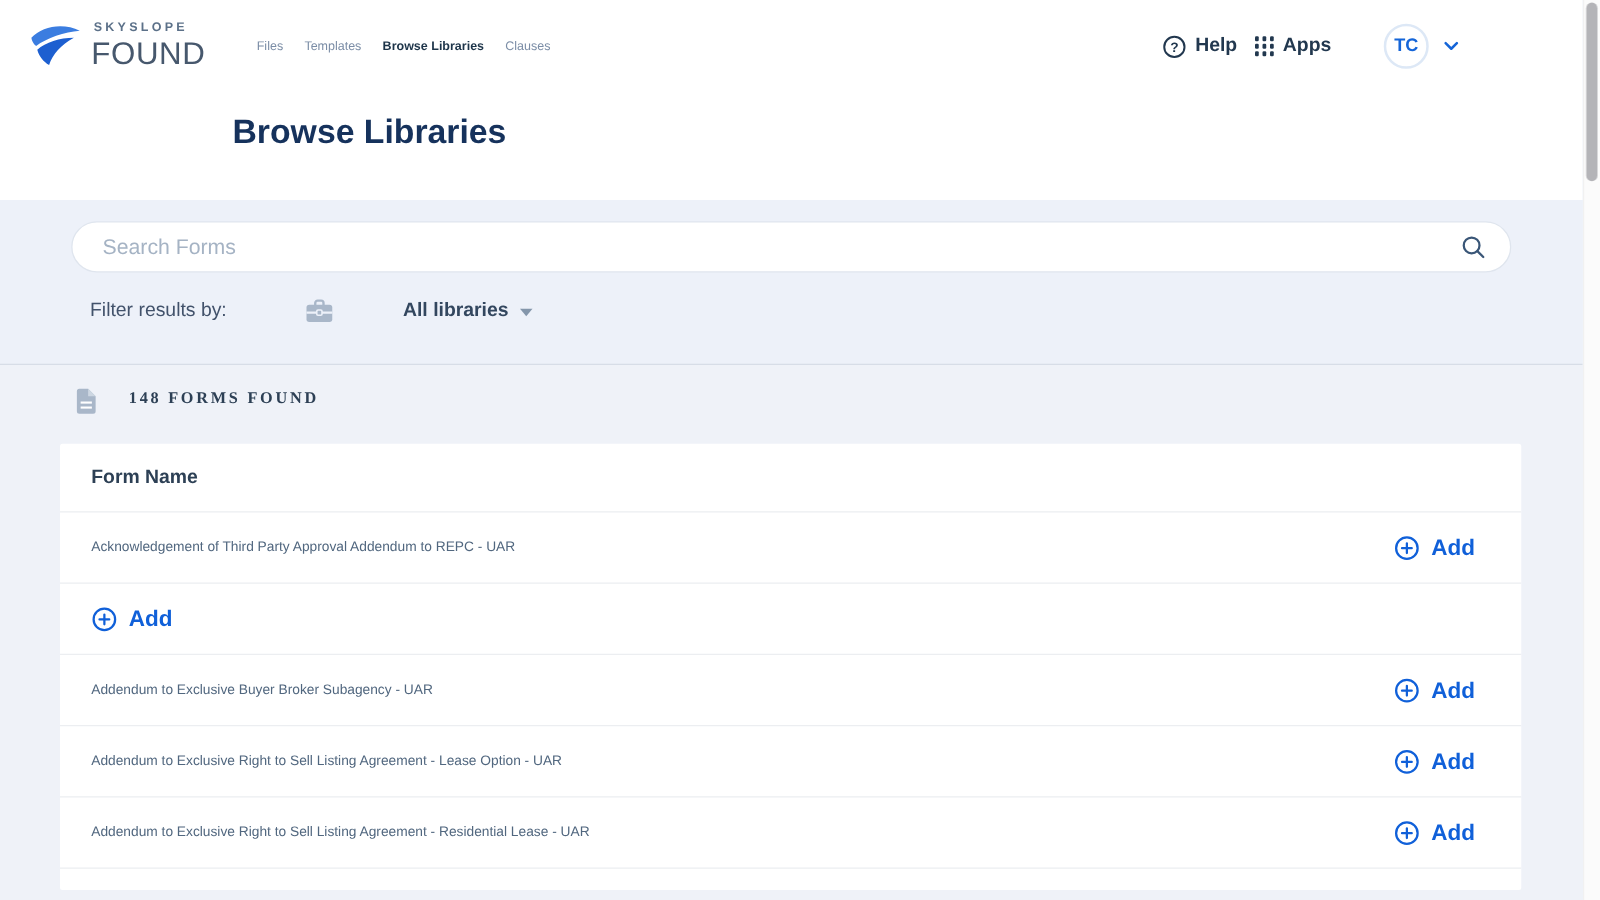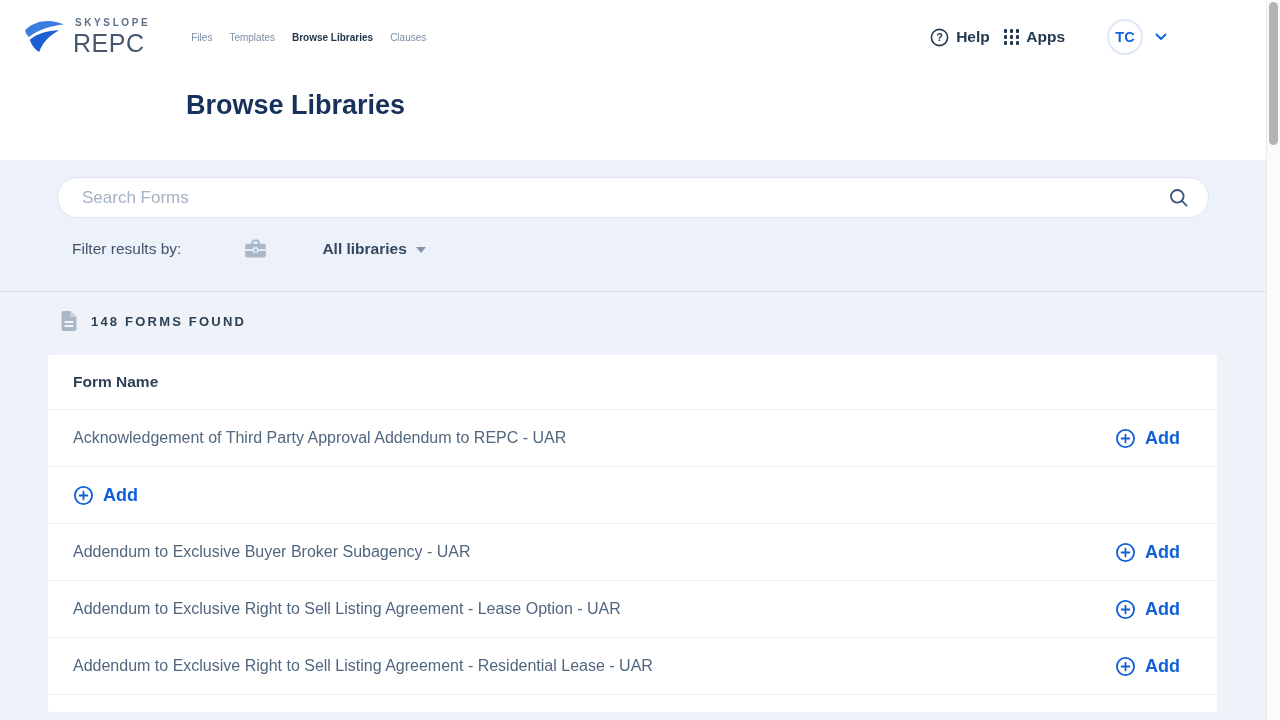--- a/index.html
+++ b/index.html
@@ -44,29 +44,29 @@
 
   .filter-row { display:flex; align-items:center; margin:21px 0 0 72px; font-size:15.5px; color:#42526b;gap:44px; }
   .filter-icon { margin-left:19px; display:flex; }
   .filter-value { margin-left:11px; font-weight:bold; color:#33475f; cursor:pointer;
                   display:flex; align-items:center; gap:9px; }
   .caret-down { width:0; height:0; border-left:5px solid transparent; border-right:5px solid transparent;
                 border-top:6px solid #8496ab; margin-top:2px; }
 
   
   .results { padding-top:18px; }
-  .count-row { display:flex; align-items:center; gap:13px; margin-left:60px; }
+  .count-row { display:flex; align-items:flex-start; gap:25px; margin-left:60px;font-family:Liberation Serif, serif; }
   .count-text { font-size:13px; font-weight:bold; letter-spacing:2.2px; color:#2d4055; }
 
   .card { background:#fff; margin:23px 49px 0 48px; border-radius:2px; }
   .thead { height:54px; display:flex; align-items:center; padding:0 25px;
            font-size:15.5px; font-weight:bold; color:#2d4055; }
   .row { height:57px; display:flex; align-items:center; justify-content:space-between;
          padding:0 37px 0 25px; border-top:1px solid #eceef1; cursor:pointer; }
-  .row-name { font-size:16px; color:#51677f; }
+  .row-name { font-size:11px; color:#51677f; }
   .add-btn { display:flex; align-items:center; gap:9px; background:none; border:none;
              color:#1060d9; font-weight:bold; font-size:18px; cursor:pointer;
              font-family:"Liberation Sans", sans-serif; }
   .row-partial { height:18px; border-top:1px solid #eceef1; }
 
   
   .scrollbar { position:fixed; top:0; right:0; width:14px; height:720px;
                background:#fbfbfb; border-left:1px solid #ebebeb; }
   .scroll-thumb { position:absolute; top:2px; left:2px; width:9px; height:143px;
                   background:#b4b4b8; border-radius:5px; cursor:pointer; }
@@ -81,21 +81,21 @@
 
       <div class="logo">
         <span>
           <svg width="44" height="34" viewBox="0 0 46 36">
             <path d="M3 13 C12 3, 30 0, 44 7 C31 8, 16 13, 7 20 C4.5 18, 3.3 15.5, 3 13 Z" fill="#3b7de0"></path>
             <path d="M8 23 C15 17, 27 13, 39 13 C28 19, 21 27, 18 36 C13 33, 9.5 28.5, 8 23 Z" fill="#1d5fd0"></path>
           </svg>
         </span>
         <span class="logo-text">
           <span class="logo-sky">SKYSLOPE</span>
-          <span class="logo-forms">REPC</span>
+          <span class="logo-forms">FOUND</span>
         </span>
       </div>
 
       <div class="nav">
         <span class="nav-item">Files</span>
         <span class="nav-item">Templates</span>
         <span class="nav-item active">Browse Libraries</span>
         <span class="nav-item">Clauses</span>
       </div>
 

